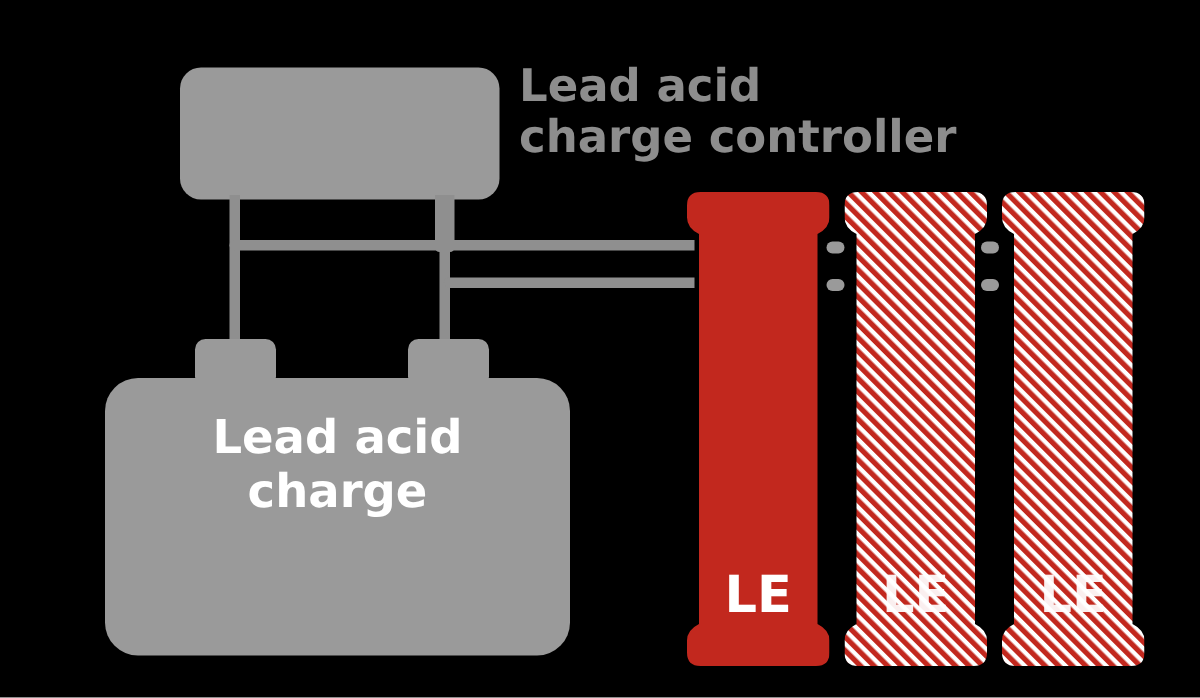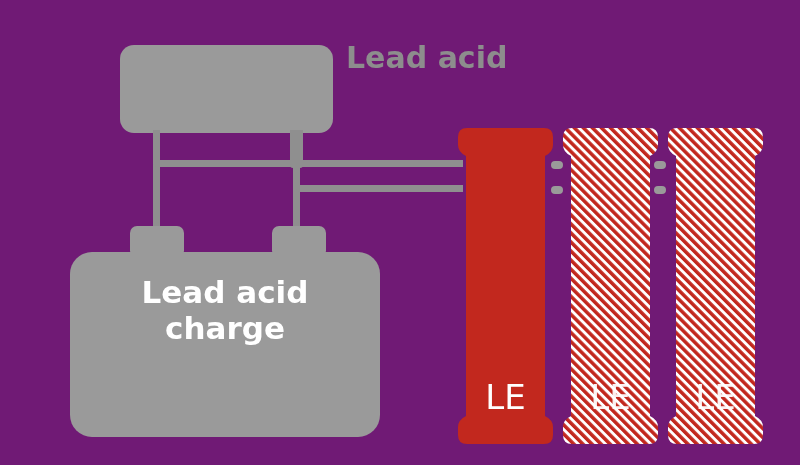--- a/index.html
+++ b/index.html
@@ -1,17 +1,17 @@
 <!DOCTYPE html>
 <html><head>
 <meta charset="utf-8">
 <style>
   html,body{margin:0;padding:0;background:#ffffff;}
   .canvas{
-    position:relative;width:800px;height:465px;background:#701a75;overflow:hidden;
+    position:relative;width:800px;height:465px;background:#000000;overflow:hidden;
     font-family:"DejaVu Sans","Liberation Sans",sans-serif;
   }
   
   .controller-box{
     position:absolute;left:120px;top:45px;width:213px;height:88px;
     background:#9a9a9a;border-radius:14px;
   }
   .controller-label{
     position:absolute;left:346px;top:41px;
     color:#8d8d8d;font-weight:bold;font-size:30px;line-height:34px;
@@ -38,21 +38,21 @@
   .wire.v-ctrl-left{left:153px;top:130px;width:7px;height:98px;}
   .wire.v-ctrl-right{left:290px;top:130px;width:13px;height:38px;border-radius:0 0 3px 3px;}
   .wire.h-top{left:153px;top:160px;width:310px;height:7px;border-radius:4px 0 0 4px;}
   .wire.v-batt-right{left:293px;top:167px;width:7px;height:61px;}
   .wire.h-lower{left:296px;top:185px;width:167px;height:7px;border-radius:4px 0 0 4px;}
   
   .module{position:absolute;top:128px;width:95px;height:316px;}
   .module svg{display:block;width:95px;height:316px;}
   .module .le-label{
     position:absolute;left:0;bottom:30px;width:100%;text-align:center;
-    color:#ffffff;font-weight:normal;font-size:34px;line-height:34px;
+    color:#ffffff;font-weight:bold;font-size:34px;line-height:34px;
   }
   .module.hatched .le-label{opacity:0.93;}
   .module.m1{left:458px;}
   .module.m2{left:563px;}
   .module.m3{left:668px;}
   
   .dot{position:absolute;width:12px;height:8px;background:#9a9a9a;border-radius:4px;}
   .dot.d1{left:551px;top:161px;}
   .dot.d2{left:551px;top:186px;}
   .dot.d3{left:654px;top:161px;}
@@ -68,20 +68,21 @@
       <pattern id="hatchPattern" width="6.4" height="6.4" patternUnits="userSpaceOnUse" patternTransform="rotate(-45)">
         <rect width="6.4" height="6.4" fill="#ffffff"></rect>
         <rect width="3.5" height="6.4" fill="#c2281e"></rect>
       </pattern>
     </defs>
   </svg>
 
   <div class="controller-box"></div>
   <div class="controller-label">
     <span>Lead acid</span>
+    <span>charge controller</span>
   </div>
 
   <div class="wire v-ctrl-left"></div>
   <div class="wire v-ctrl-right"></div>
   <div class="wire h-top"></div>
   <div class="wire v-batt-right"></div>
   <div class="wire h-lower"></div>
 
   <div class="terminal left"></div>
   <div class="terminal right"></div>

